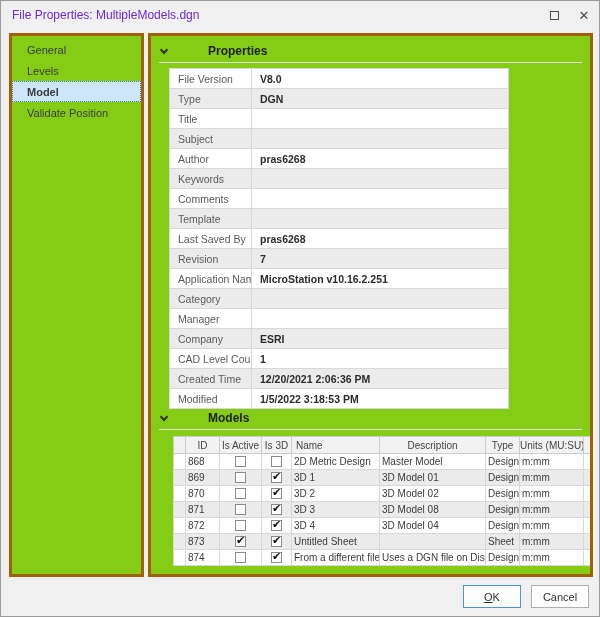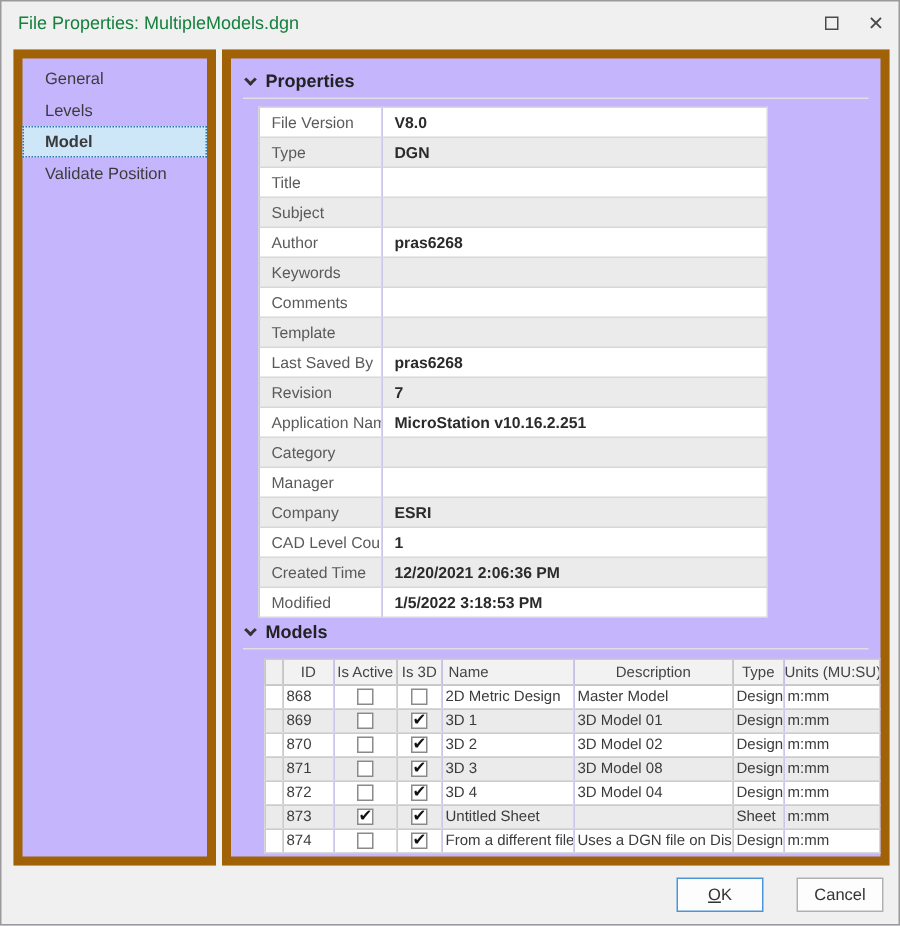--- a/index.html
+++ b/index.html
@@ -4,35 +4,35 @@
 <style>
   * { box-sizing: border-box; margin: 0; padding: 0; }
   html,body { width:600px; height:617px; }
   body { font-family:"Liberation Sans","DejaVu Sans",sans-serif; font-size:11px; color:#3b3b3b; }
 
   .dialog { position:absolute; left:0; top:0; width:600px; height:617px;
             background:#f0f0f0; border:1px solid #9a9a9a; overflow:hidden; }
 
   
   .titlebar { height:28px; display:flex; align-items:center; padding-left:11px; }
-  .title { font-size:12px; color:#15803d; flex:1 1 auto; }
+  .title { font-size:12px; color:#6d28d9; flex:1 1 auto; }
   .tb-btn { width:30px; height:26px; display:flex; align-items:center; justify-content:center; cursor:default; }
   .max-glyph { display:inline-block; width:9px; height:9px; border:1px solid #4a4a4a; background:transparent; }
   .close-glyph { font-size:13px; color:#4a4a4a; line-height:1; }
 
   
-  .panel { position:absolute; background:#c4b5fd; border:6px solid #a16207; }
+  .panel { position:absolute; background:#84cc16; border:3px solid #a16207; }
   .sidebar { left:8px; top:32px; width:135px; height:544px; padding-top:3px; }
   .side-item { height:21px; line-height:21px; padding-left:14px; border:1px dotted transparent; color:#3b3b3b; cursor:default; white-space:nowrap; }
   .side-item.selected { background:#cde6f8; border:1px dotted #2f76b2; font-weight:bold; }
 
   .main { left:147px; top:32px; width:445px; height:544px; overflow:hidden; }
 
   .section-hdr { margin:6px 8px 0 8px; padding:2px 0 4px 0; border-bottom:1px solid #e0e0e0;
-                 font-size:12px; font-weight:bold; color:#222; display:flex; align-items:center; }
+                 font-size:12px; font-weight:bold; color:#222; display:flex; align-items:center;gap:34px; }
   .chev { display:inline-block; width:6px; height:6px; border-left:2px solid #333; border-bottom:2px solid #333;
           transform:rotate(-45deg); margin:-3px 7px 0 2px; }
 
   
   table { border-collapse:collapse; }
   .props-table { margin:5px 0 0 18px; width:340px; table-layout:fixed; font-size:10.5px;
                  border:1px solid #d0d0d0;padding-left:44px; }
   .props-table td { height:20px; border:1px solid #d8d8d8; overflow:hidden; white-space:nowrap; }
   .props-table td.plabel { width:82px; padding-left:8px; color:#5a5a5a; }
   .props-table td.pvalue { padding-left:8px; color:#2b2b2b; font-weight:bold; }
@@ -49,21 +49,21 @@
   .models-table tbody tr:nth-child(odd) td { background:#fff; }
   .models-table td.sel, .models-table th.sel { background:#f0f0f0; padding:0; }
   .col-sel{width:12px} .col-id{width:34px} .col-act{width:42px} .col-3d{width:30px}
   .col-name{width:88px} .col-desc{width:106px} .col-type{width:34px} .col-units{width:64px} .col-tail{width:10px}
   .td-c { text-align:center; }
   .cb { display:inline-block; width:11px; height:11px; border:1px solid #8a8a8a; background:#fff; position:relative; vertical-align:middle; }
   .cb.checked::after { content:"✔"; position:absolute; left:0px; top:-3px; font-size:11px; color:#111; }
 
   
   .footer { position:absolute; left:0; bottom:0; width:100%; height:39px; display:flex;
-            justify-content:flex-end; align-items:center; gap:22px; padding-right:10px; }
+            justify-content:flex-end; align-items:center; gap:10px; padding-right:10px; }
   .btn { height:23px; min-width:58px; font-size:11px; color:#333; background:#fdfdfd;
          display:flex; align-items:center; justify-content:center; cursor:default; }
   .btn-ok { border:1px solid #4a94d8; }
   .btn-cancel { border:1px solid #b0b0b0; }
   .accel { text-decoration:underline; }
 </style>
 </head>
 <body>
 
 <div class="dialog">

